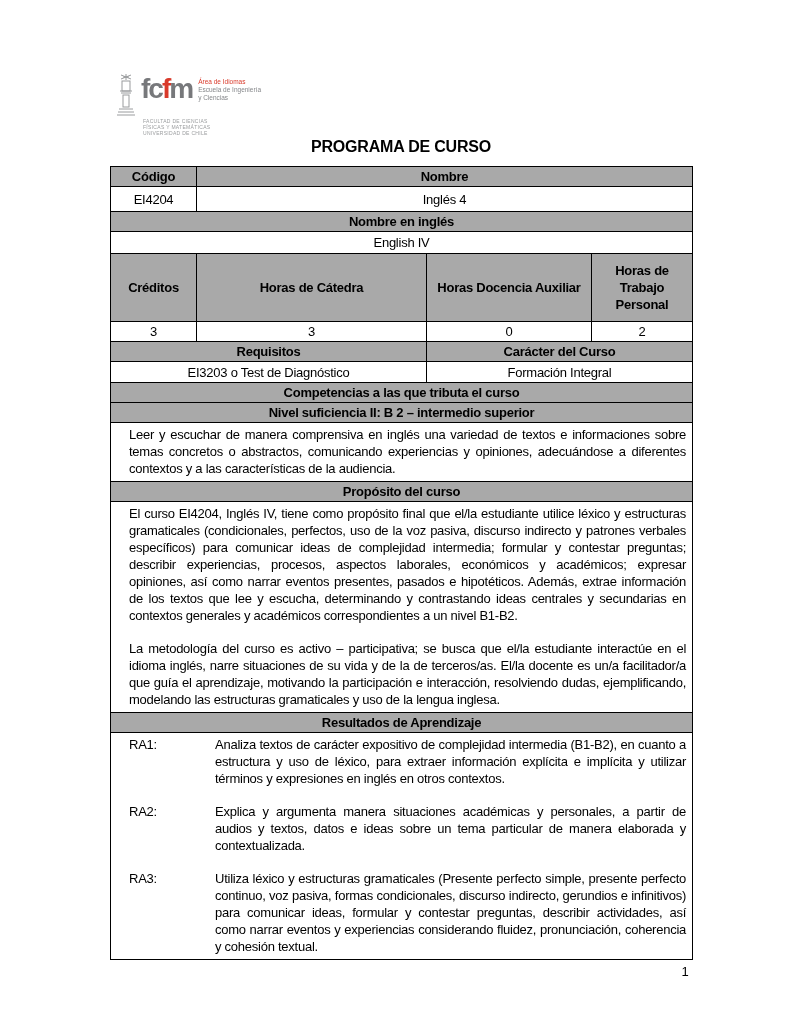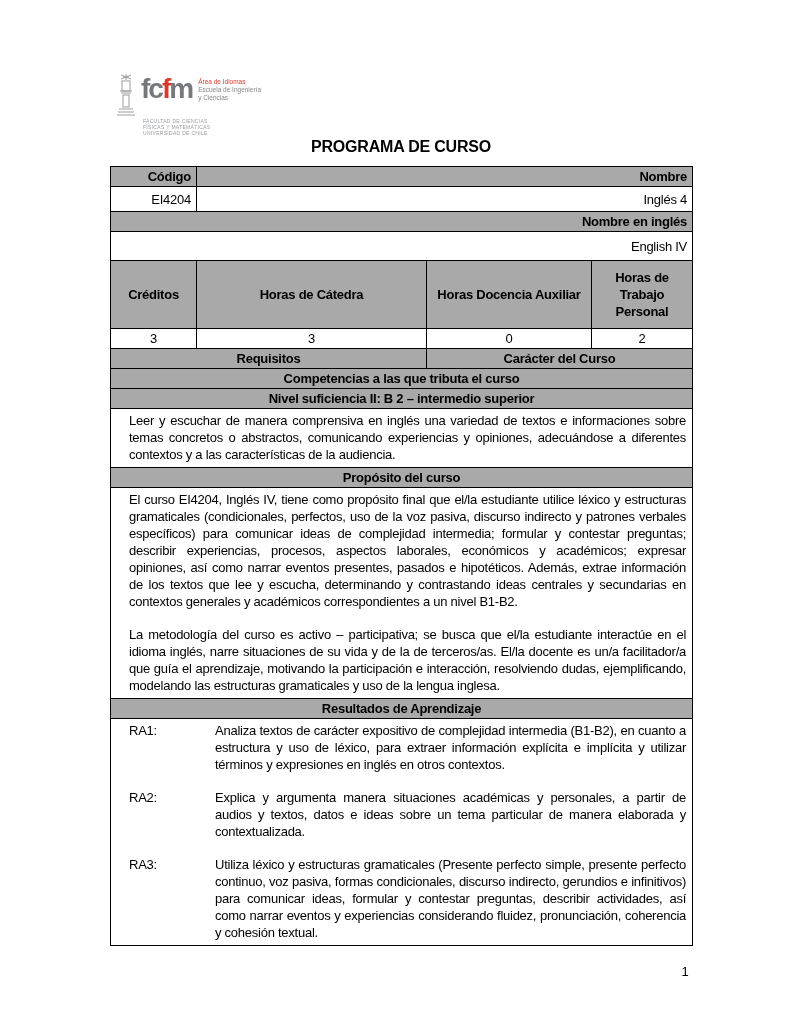--- a/index.html
+++ b/index.html
@@ -42,26 +42,26 @@
     font-size: 13px; letter-spacing: -0.25px;
   }
   td {
     border: 1px solid #000;
     padding: 1px 5px;
     vertical-align: middle;
     line-height: 17px;
   }
   .gray { background: #a9a9a9; font-weight: bold; }
   .c { text-align: center; }
-  .l { text-align: right; }
+  .l { text-align: center; }
   .para-cell { padding: 3px 6px 4px 18px; text-align: justify; vertical-align: top; }
   .para-cell p { text-align: justify; }
   .gap { height: 16px; }
   .h-r1 { height: 19px; } .h-r2 { height: 25px; } .h-r3 { height: 16px; }
-  .h-r4 { height: 29px; } .h-r5 { height: 68px; } .h-r6 { height: 18px; }
+  .h-r4 { height: 22px; } .h-r5 { height: 68px; } .h-r6 { height: 18px; }
   .h-r7 { height: 20px; } .h-r8 { height: 21px; } .h-hdr { height: 19px; margin-top: 39px; }
 
   .ra-item { display: flex; margin-bottom: 16px; }
   .ra-item:last-child { margin-bottom: 0; }
   .ra-label { flex: 0 0 86px; }
   .ra-text { flex: 1 1 auto; text-align: justify; }
 
   
   .page-number {
     position: absolute; left: 670px; top: 964px; width: 30px;
@@ -136,20 +136,24 @@
         <td class="c">3</td>
         <td class="c">3</td>
         <td class="c">0</td>
         <td class="c">2</td>
       </tr>
 
       <tr class="h-r7">
         <td class="gray c" colspan="2">Requisitos</td>
         <td class="gray c" colspan="2">Carácter del Curso</td>
       </tr>
+      <tr class="h-r8">
+        <td class="c" colspan="2">EI3203 o Test de Diagnóstico</td>
+        <td class="c" colspan="2">Formación Integral</td>
+      </tr>
 
       <tr class="h-hdr">
         <td class="gray c" colspan="4">Competencias a las que tributa el curso</td>
       </tr>
       <tr class="h-hdr">
         <td class="gray c" colspan="4">Nivel suficiencia II: B 2 – intermedio superior</td>
       </tr>
       <tr>
         <td class="para-cell" colspan="4">Leer y escuchar de manera comprensiva en inglés una variedad de textos e informaciones sobre temas concretos o abstractos, comunicando experiencias y opiniones, adecuándose a diferentes contextos y a las características de la audiencia.</td>
       </tr>

